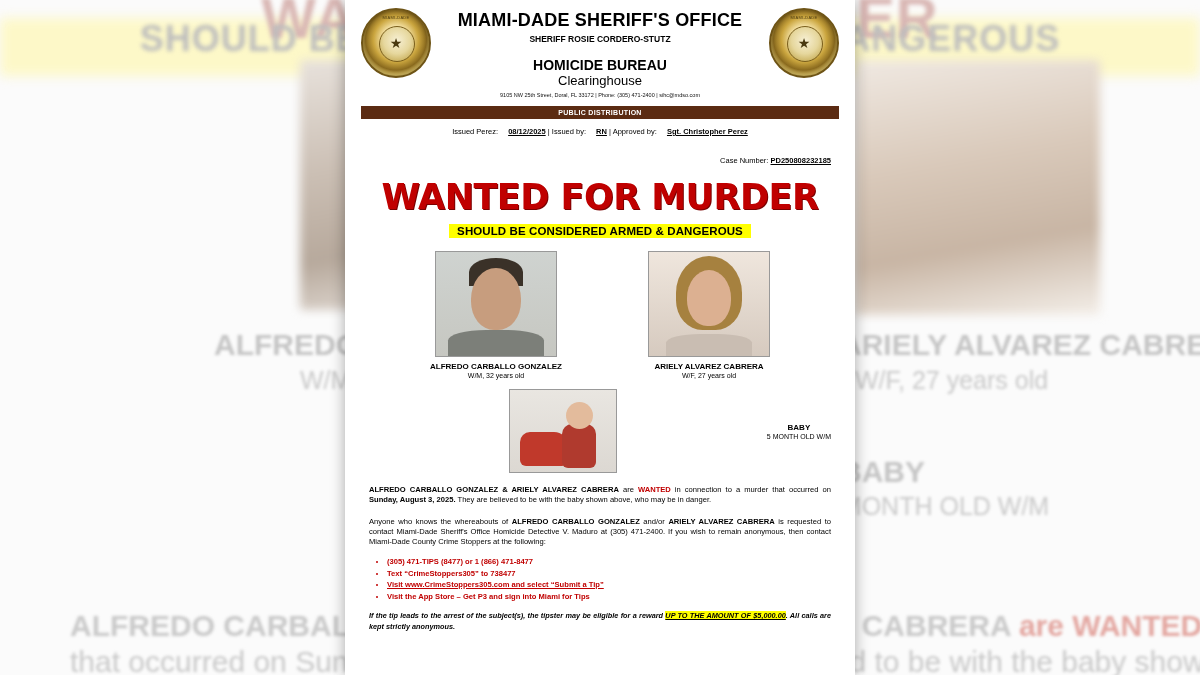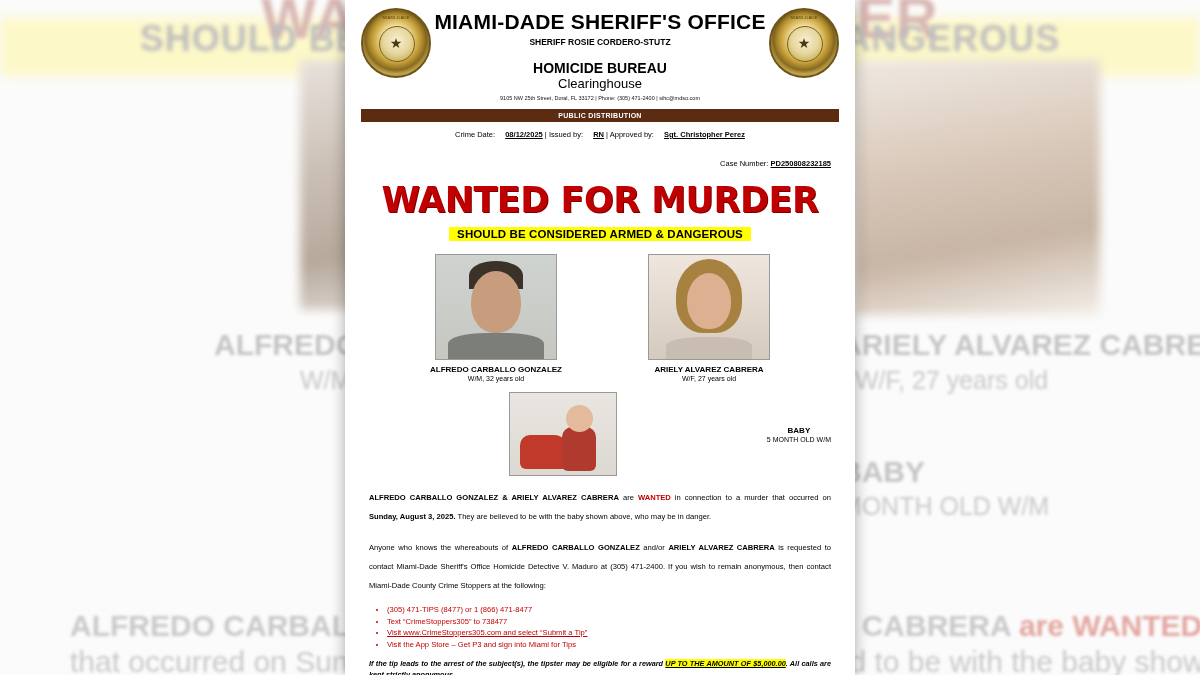--- a/index.html
+++ b/index.html
@@ -156,21 +156,21 @@
     font-size: 4px;
     color: #4a3a10;
     letter-spacing: .3px;
   }
   .header-center {
     flex: 1;
     text-align: center;
     padding-top: 2px;
   }
   .h-title {
-    font-size: 21px;
+    font-size: 18px;
     font-weight: bold;
     letter-spacing: .2px;
   }
   .h-sheriff {
     font-size: 8.5px;
     font-weight: bold;
     margin-top: 3px;
   }
   .h-bureau {
     font-size: 14px;
@@ -316,34 +316,34 @@
     align-items: center;
     gap: 20px;
     margin-top: 10px;
     padding-left: 10px;
   }
   .baby-caption { text-align: center; }
   .baby-caption .cap-name { margin-top: 0; }
 
   .body-text {
     font-size: 7.6px;
-    line-height: 19px;
+    line-height: 10px;
     text-align: justify;
     margin-top: 12px;
   }
   .body-text b { font-weight: bold; }
   .red-b { color: #c00000; font-weight: bold; }
 
   .tips {
     margin-top: 9px;
     padding-left: 18px;
     font-size: 7.6px;
     line-height: 11.5px;
     color: #c00000;
-    font-weight: normal;
+    font-weight: bold;
   }
   .tips li { margin: 0; }
   .tips a { color: #c00000; text-decoration: underline; }
 
   .reward {
     margin-top: 9px;
     font-size: 7.3px;
     font-style: italic;
     font-weight: bold;
     line-height: 10.5px;
@@ -398,21 +398,21 @@
     <div class="badge">
       <div class="badge-top-text">MIAMI-DADE</div>
       <div class="badge-star">★</div>
     </div>
   </div>
 
   <div class="pub-bar">PUBLIC DISTRIBUTION</div>
 
   <div class="pad">
     <div class="issued">
-      <span>Crime Date:</span>
+      <span>Issued Perez:</span>
       <span class="u">08/12/2025</span>
       <span>|</span>
       <span>Issued by:</span>
       <span class="u">RN</span>
       <span>|</span>
       <span>Approved by:</span>
       <span class="u">Sgt. Christopher Perez</span>
     </div>
     <div class="case">
       <span>Case Number:</span>

